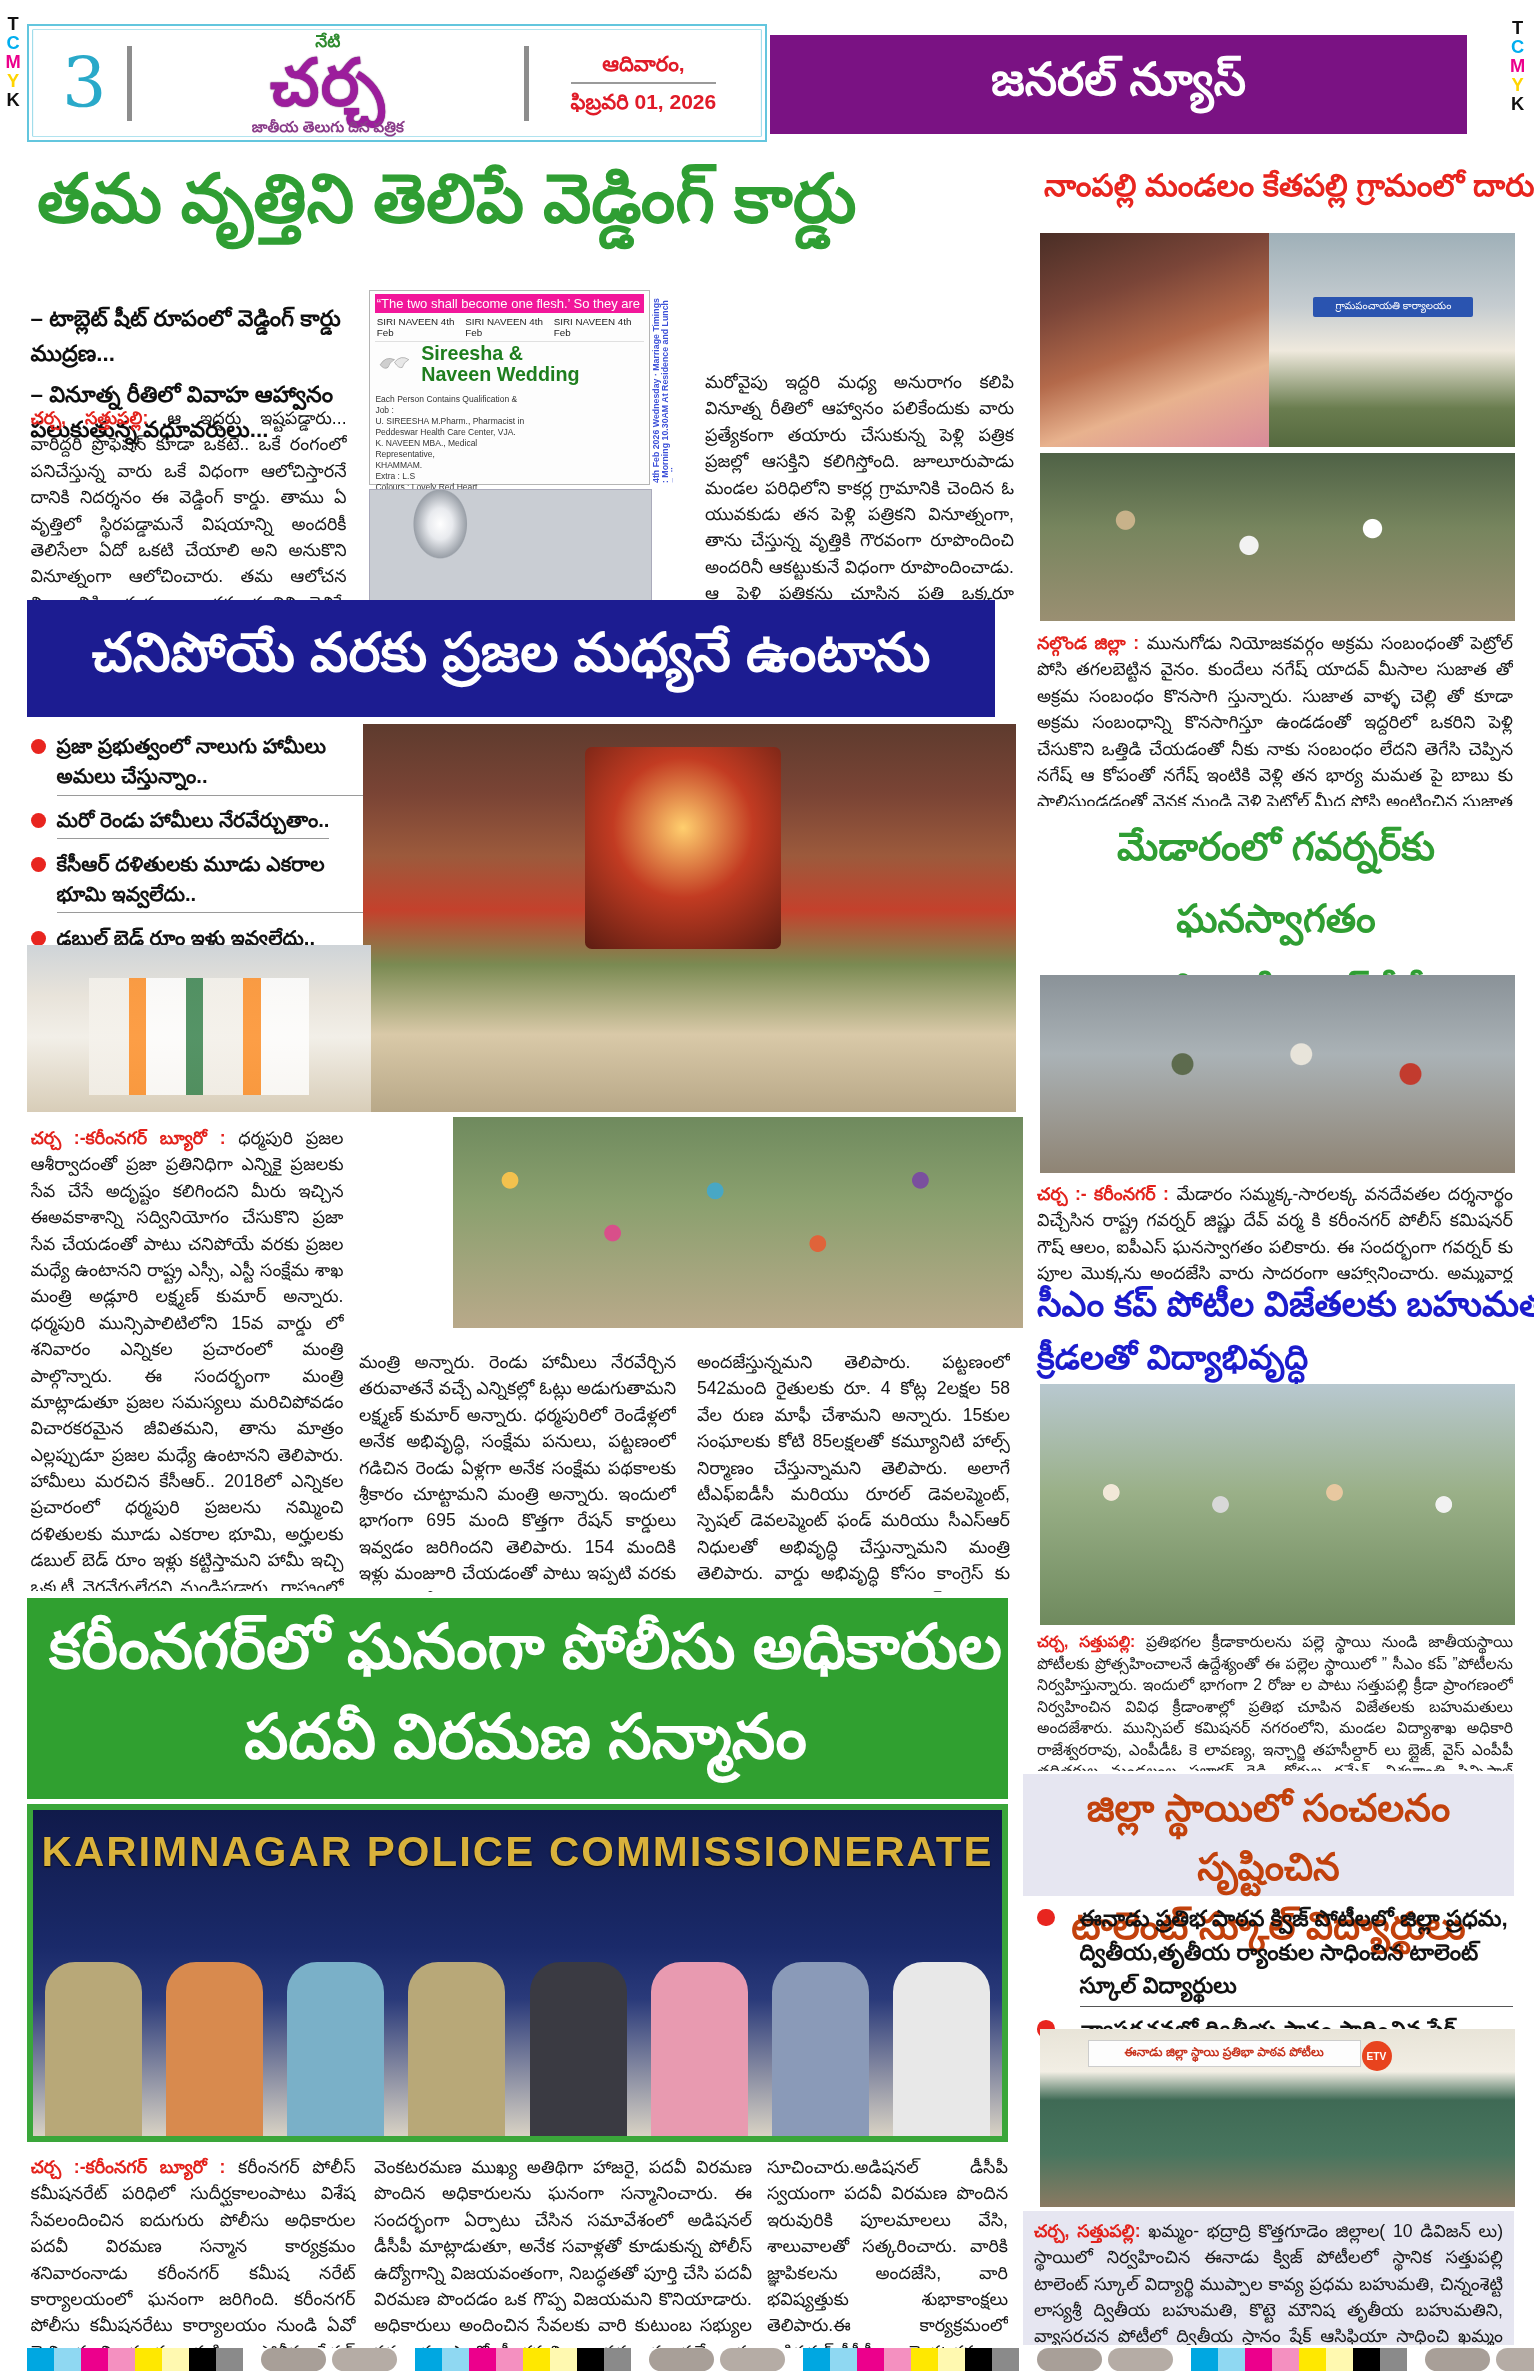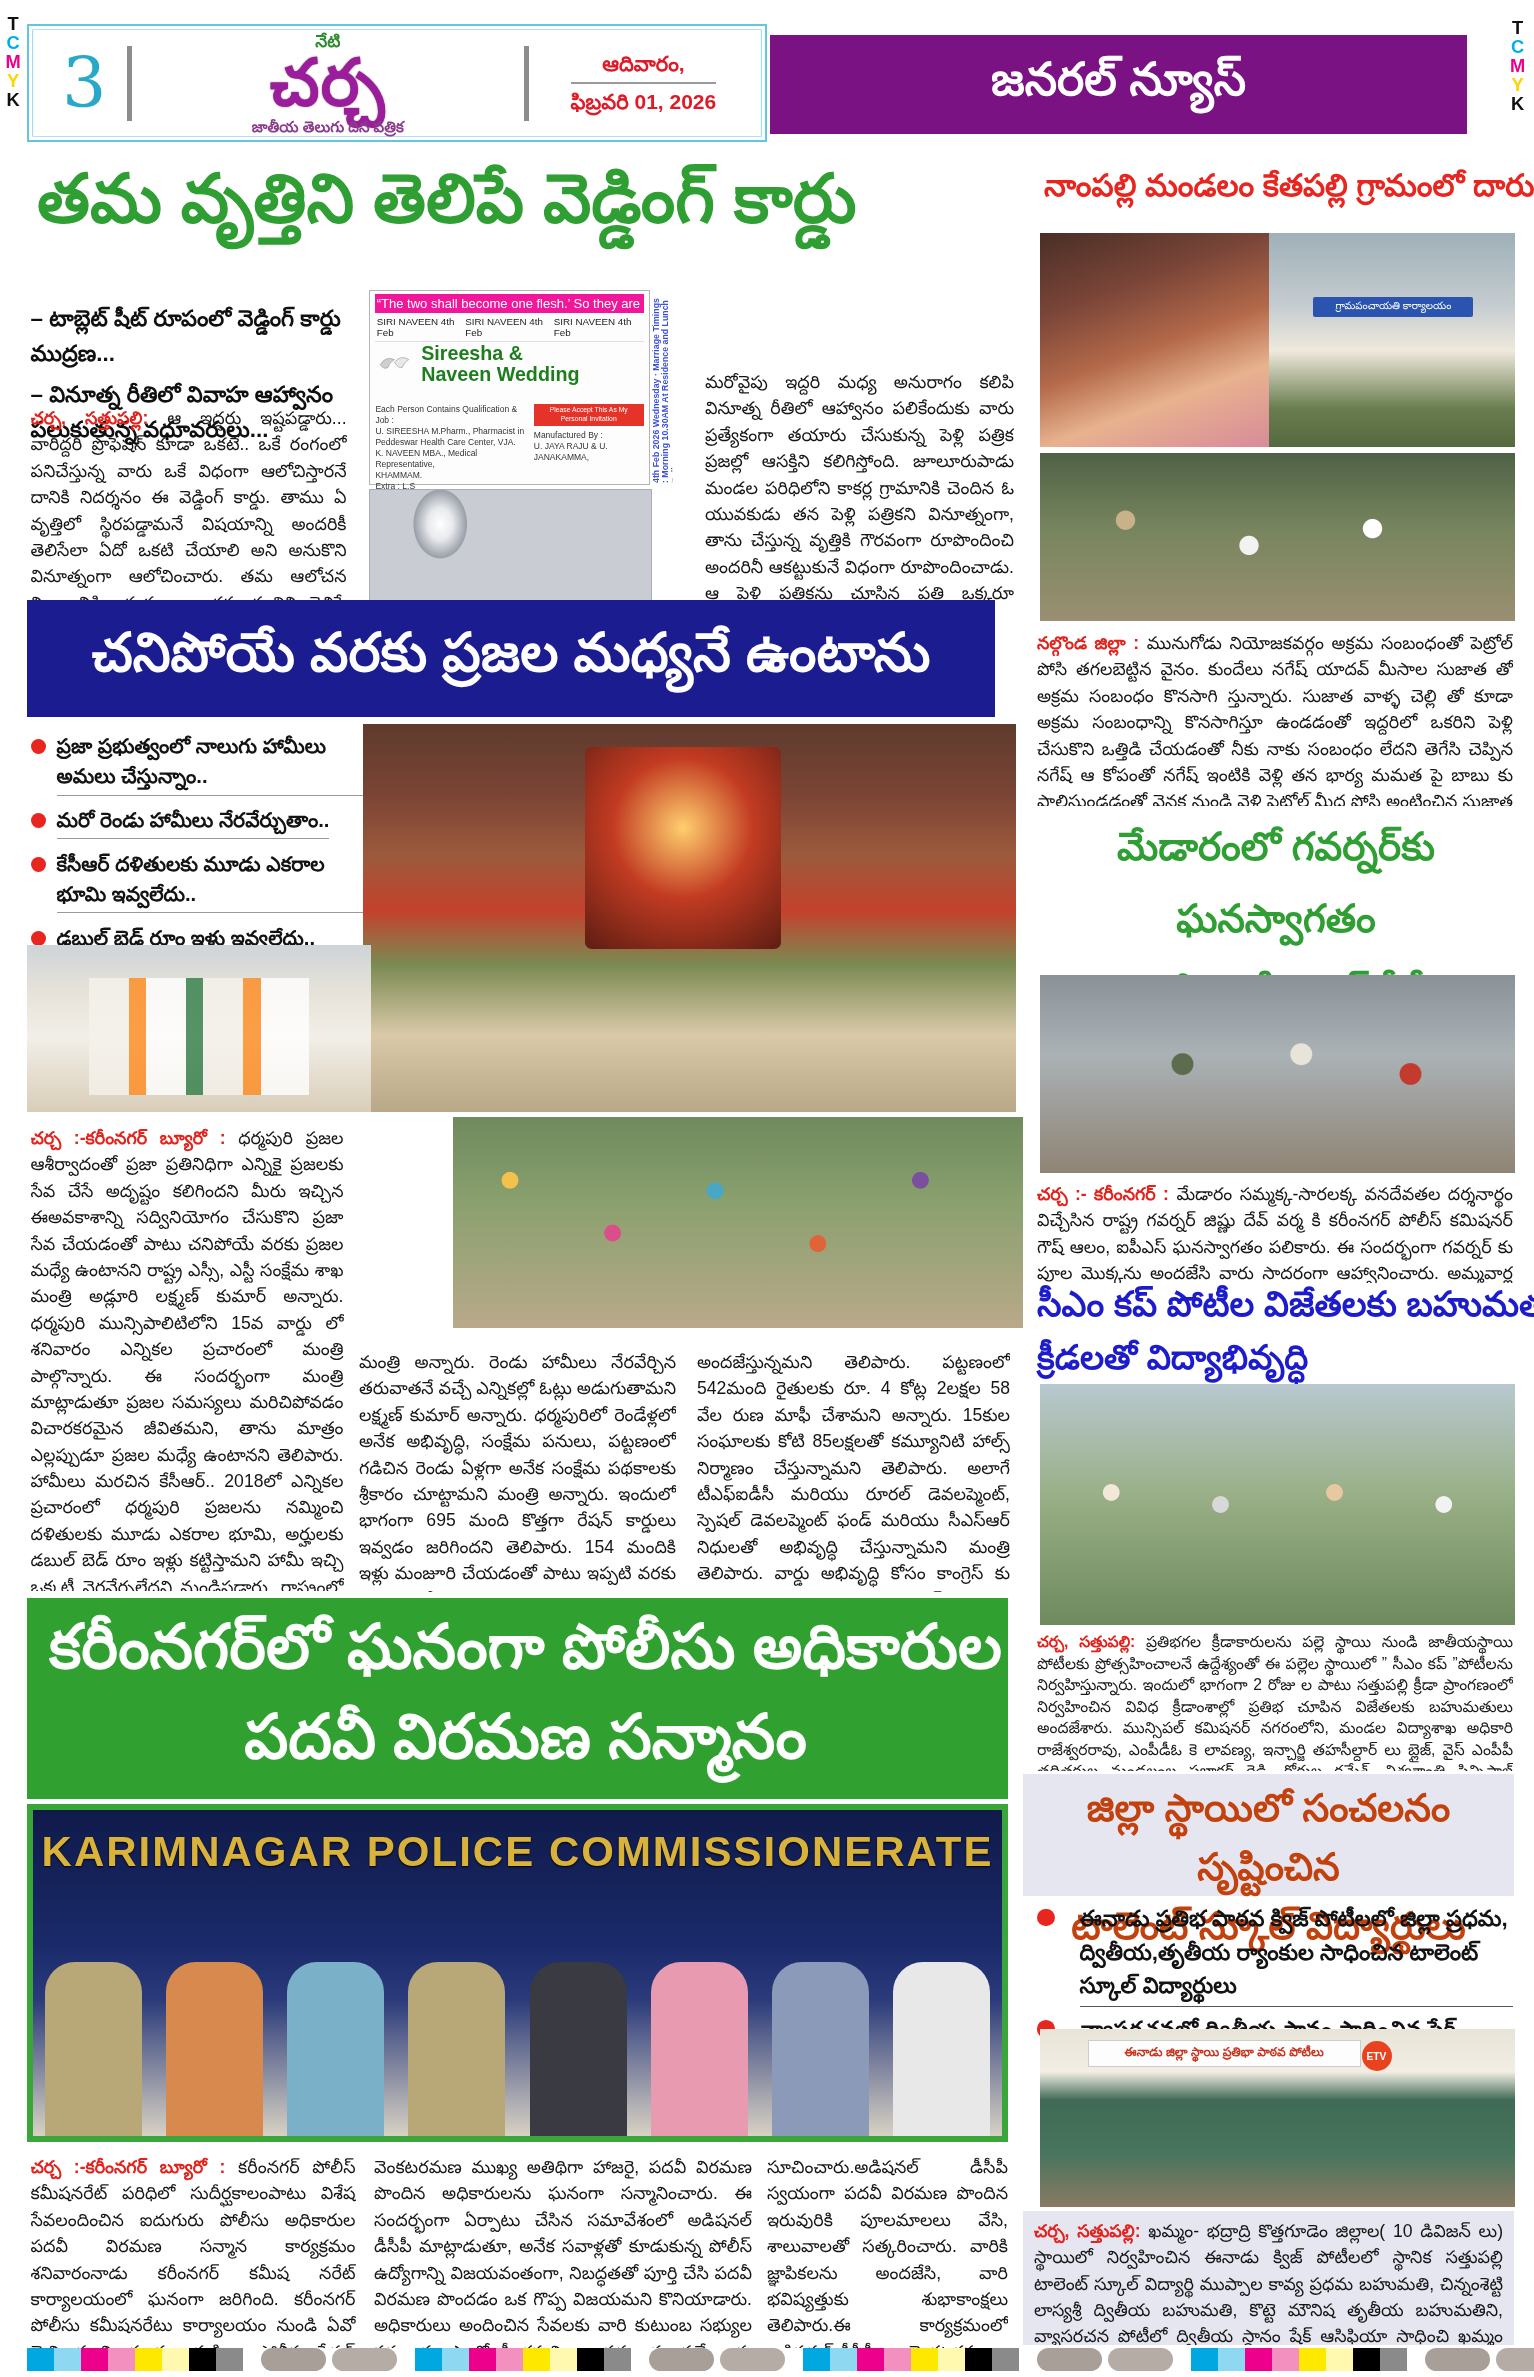--- a/index.html
+++ b/index.html
@@ -50,21 +50,21 @@
   .w-deck{left:30.5px;top:302px;width:332px;font-size:22.4px;font-weight:bold;color:#101010;line-height:1.55;}
   .w-deck p{margin:0 0 6.8px 0;}
   .w-col1{left:30.5px;top:405px;width:316px;height:197px;}
   .w-col2{left:705px;top:369px;width:309px;height:234px;}
   .w-card{left:369px;top:290px;width:281px;height:195px;background:#fdfdfd;border:0.7px solid #b5b5b5;padding:3.4px 5.4px;box-sizing:border-box;font-family:"Liberation Sans",sans-serif;}
   .card-verse{background:#f2169a;color:#fff;font-size:13px;text-align:center;padding:2px 1.4px;white-space:nowrap;overflow:hidden;}
   .card-strip{display:flex;justify-content:space-between;font-size:9.8px;color:#222;padding:2.7px 1.4px;border-bottom:0.7px solid #e0e0e0;}
   .card-titlerow{display:flex;align-items:center;gap:6.8px;padding:1.4px 0;}
   .card-doves{width:39px;height:27px;flex:0 0 auto;}
   .card-title{color:#1e7e1e;font-weight:bold;font-size:19.7px;line-height:1.05;}
-  .card-cols{display:flex;gap:6.8px;margin-top:18px;}
+  .card-cols{display:flex;gap:6.8px;margin-top:8px;flex-direction:column;}
   .card-left{font-size:8.5px;line-height:1.3;color:#333;width:58%;}
   .card-right{width:42%;font-size:8.5px;line-height:1.3;color:#333;}
   .card-accept{background:#e63329;color:#fff;font-size:6.8px;padding:2px 3.4px;text-align:center;margin-bottom:4.1px;}
   .card-warning{border:0.7px solid #cc4444;color:#d42222;font-size:8.8px;text-align:center;padding:1.4px 2.7px;margin-top:3.4px;line-height:1.25;}
   .w-side{left:652px;top:293px;width:20.3px;height:190px;color:#3b4fd8;font-size:8.8px;font-weight:bold;writing-mode:vertical-rl;transform:rotate(180deg);line-height:1.1;}
   .w-blister{left:369px;top:489px;width:281px;height:113px;background:#c9cdd3;
     background-image:
       radial-gradient(ellipse 35px 45px at 25% 30%, #ffffff 0%, #e8eaee 35%, #9aa0a8 75%, #c9cdd3 78%),
       radial-gradient(ellipse 35px 45px at 75% 30%, #ffffff 0%, #e8eaee 35%, #9aa0a8 75%, #c9cdd3 78%),
       radial-gradient(ellipse 35px 45px at 25% 85%, #ffffff 0%, #e8eaee 35%, #9aa0a8 75%, #c9cdd3 78%),

